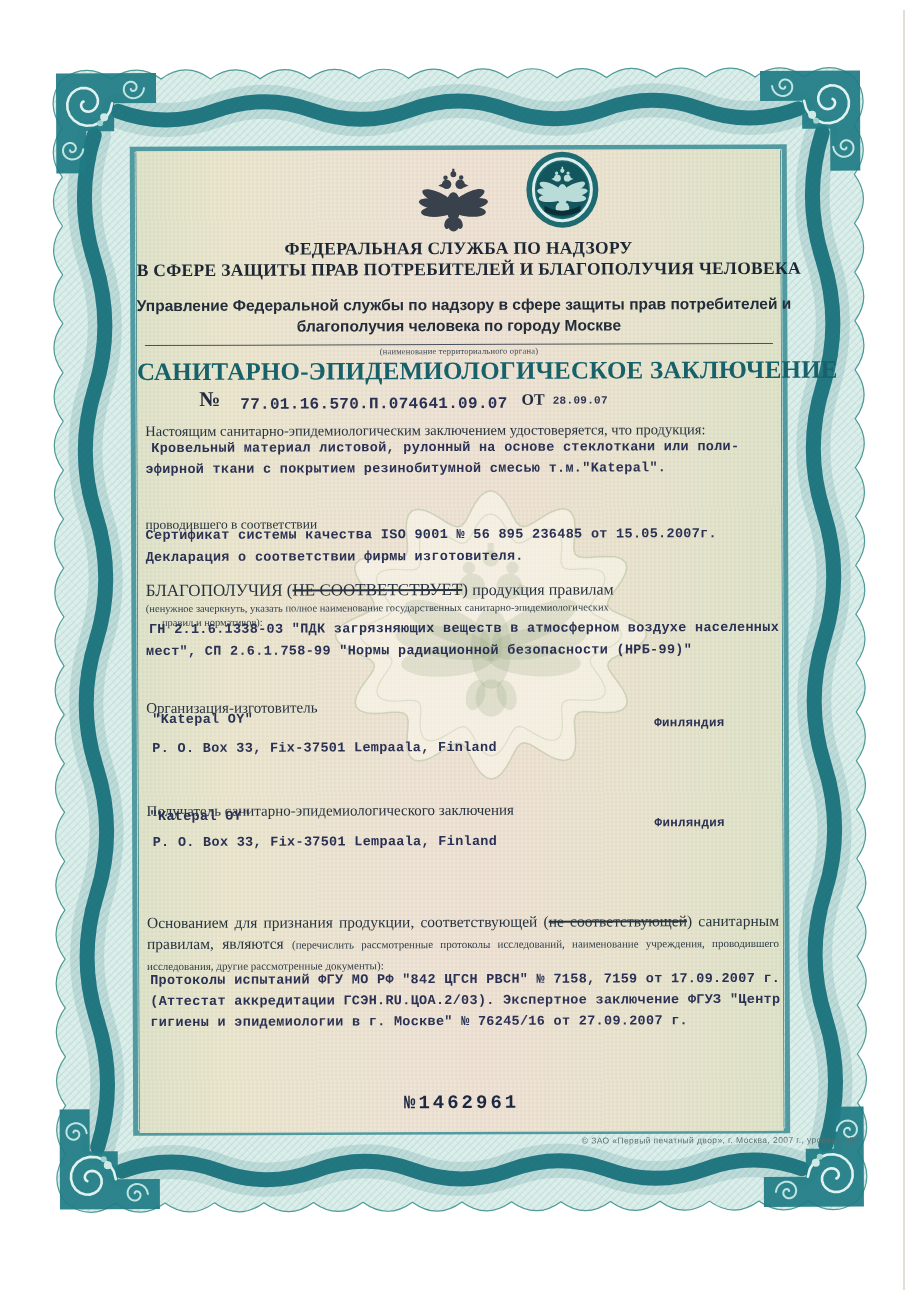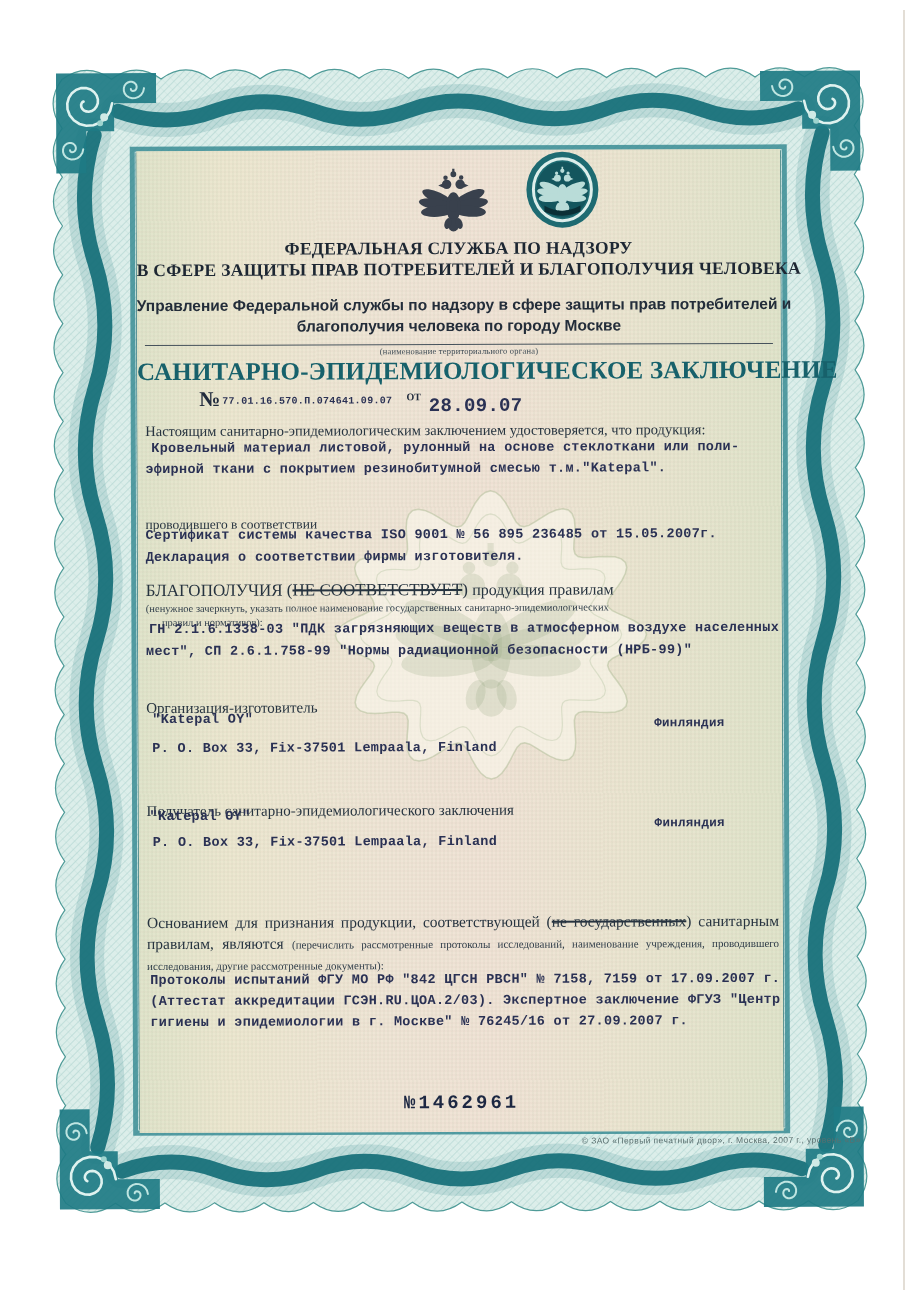--- a/index.html
+++ b/index.html
@@ -34,23 +34,23 @@
   .tiny{font-size:8.5px;color:#3c4a54;letter-spacing:.2px;}
   .doctitle{font-weight:bold;color:#17616b;font-size:25px;letter-spacing:.2px;}
   .mono{font-family:"Liberation Mono",monospace;font-weight:bold;color:#2a3154;font-size:13.5px;letter-spacing:.3px;}
   .serif{color:#273440;font-size:14.5px;}
   .label{color:#273440;font-size:15px;}
   .smallnote{font-size:10.5px;color:#303e4a;}
   .caps{font-size:17px;color:#273440;}
   .strike{text-decoration:line-through;text-decoration-thickness:1.5px;}
   .numrow{display:flex;align-items:flex-start;}
   .numsign{font-size:21px;font-weight:bold;color:#222c3e;line-height:1;}
-  .numval{padding-top:7px;margin-left:2px;font-size:10px;}
-  .otlbl{padding-top:3px;margin-left:14px;font-size:10px;font-weight:bold;color:#222c3e;}
-  .dateval{padding-top:7px;margin-left:8px;font-size:19px;}
+  .numval{padding-top:7px;margin-left:20px;font-size:16px;}
+  .otlbl{padding-top:3px;margin-left:14px;font-size:16px;font-weight:bold;color:#222c3e;}
+  .dateval{padding-top:7px;margin-left:8px;font-size:11px;}
   .basis-par{position:absolute;left:8px;top:762px;width:632px;white-space:normal;
     text-align:justify;font-size:15.5px;color:#273440;line-height:1.35;}
   .basis-par .smallnote{font-size:11px;}
   .serial{font-family:"Liberation Mono",monospace;font-weight:bold;color:#1c2742;
     font-size:19px;letter-spacing:3px;}
   .fineprint{font-family:"Liberation Sans",sans-serif;font-size:8.5px;color:#5a6f6f;letter-spacing:.4px;}
 </style>
 </head>
 <body>
 
@@ -199,21 +199,21 @@
     <div class="abs mono" style="left:14px;top:561px">"Katepal OY"</div>
     <div class="abs mono" style="left:516px;top:567px;font-size:12.5px">Финляндия</div>
     <div class="abs mono" style="left:14px;top:590px">P. O. Box 33, Fix-37501 Lempaala, Finland</div>
 
     <div class="abs label" style="left:8px;top:652px">Получатель санитарно-эпидемиологического заключения</div>
     <div class="abs mono" style="left:11px;top:658px">"Katepal OY"</div>
     <div class="abs mono" style="left:516px;top:667px;font-size:12.5px">Финляндия</div>
     <div class="abs mono" style="left:14px;top:684px">P. O. Box 33, Fix-37501 Lempaala, Finland</div>
 
     <div class="basis-par">
-      <span>Основанием  для  признания  продукции,  соответствующей  (</span><span class="strike">не государственных</span><span>) санитарным правилам, являются </span><span class="smallnote">(перечислить рассмотренные протоколы исследований, наименование учреждения, проводившего исследования, другие рассмотренные документы):</span>
+      <span>Основанием  для  признания  продукции,  соответствующей  (</span><span class="strike">не соответствующей</span><span>) санитарным правилам, являются </span><span class="smallnote">(перечислить рассмотренные протоколы исследований, наименование учреждения, проводившего исследования, другие рассмотренные документы):</span>
     </div>
     <div class="abs mono" style="left:11px;top:822px">Протоколы испытаний ФГУ МО РФ "842 ЦГСН РВСН" № 7158, 7159 от 17.09.2007 г.</div>
     <div class="abs mono" style="left:11px;top:843px">(Аттестат аккредитации ГСЭН.RU.ЦОА.2/03). Экспертное заключение ФГУЗ "Центр</div>
     <div class="abs mono" style="left:11px;top:864px">гигиены и эпидемиологии в г. Москве" № 76245/16 от 27.09.2007 г.</div>
 
     <div class="abs ctr serial" style="top:942px">№1462961</div>
   </div>
 
   <div class="abs fineprint" style="left:580px;top:1136px;position:absolute">© ЗАО «Первый печатный двор»,  г. Москва,  2007 г.,  уровень «В»</div>
 </div>

